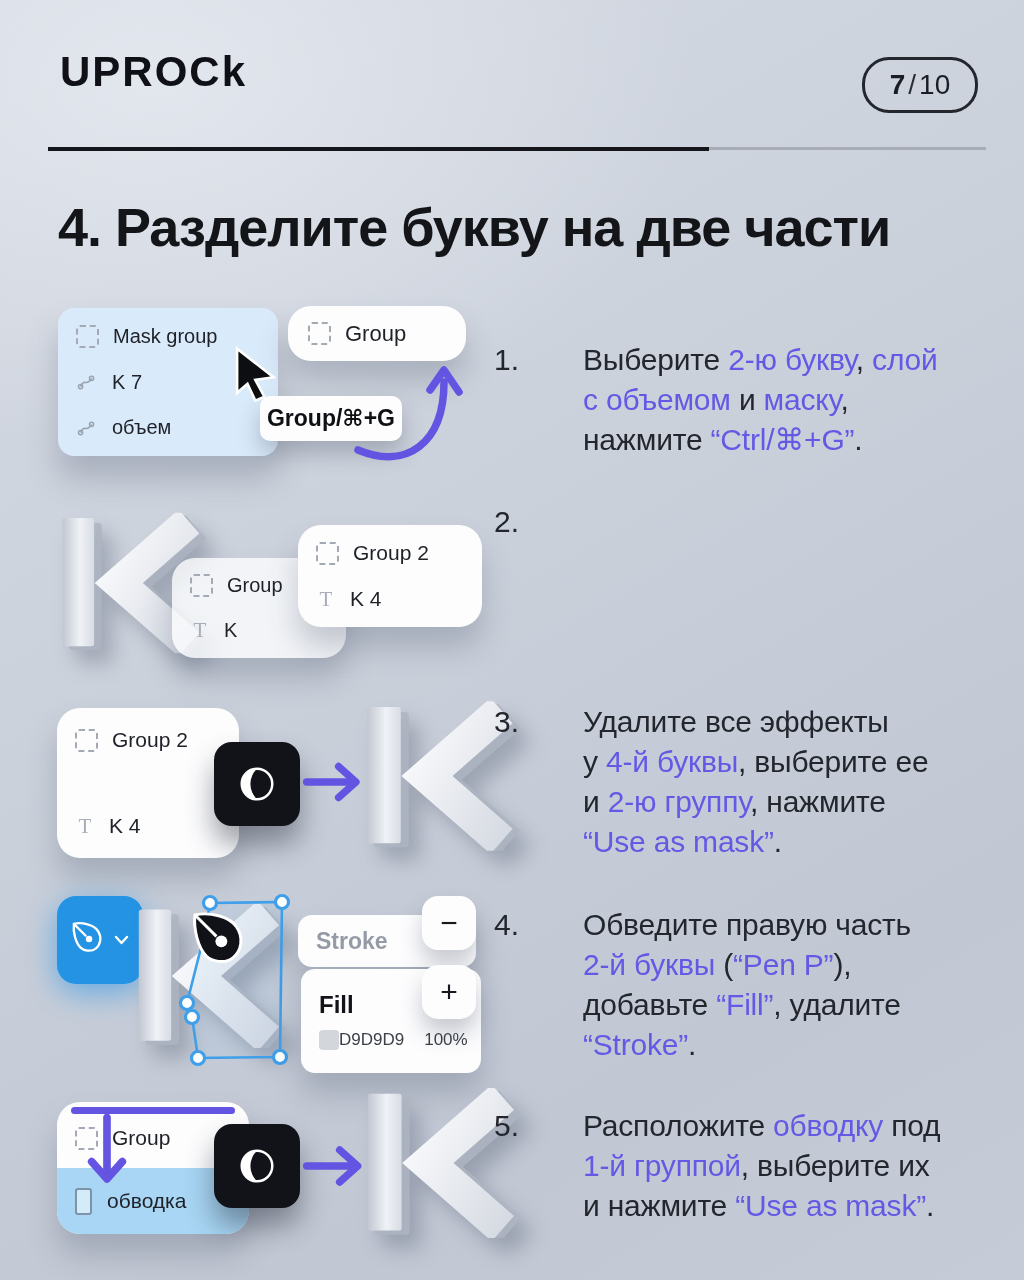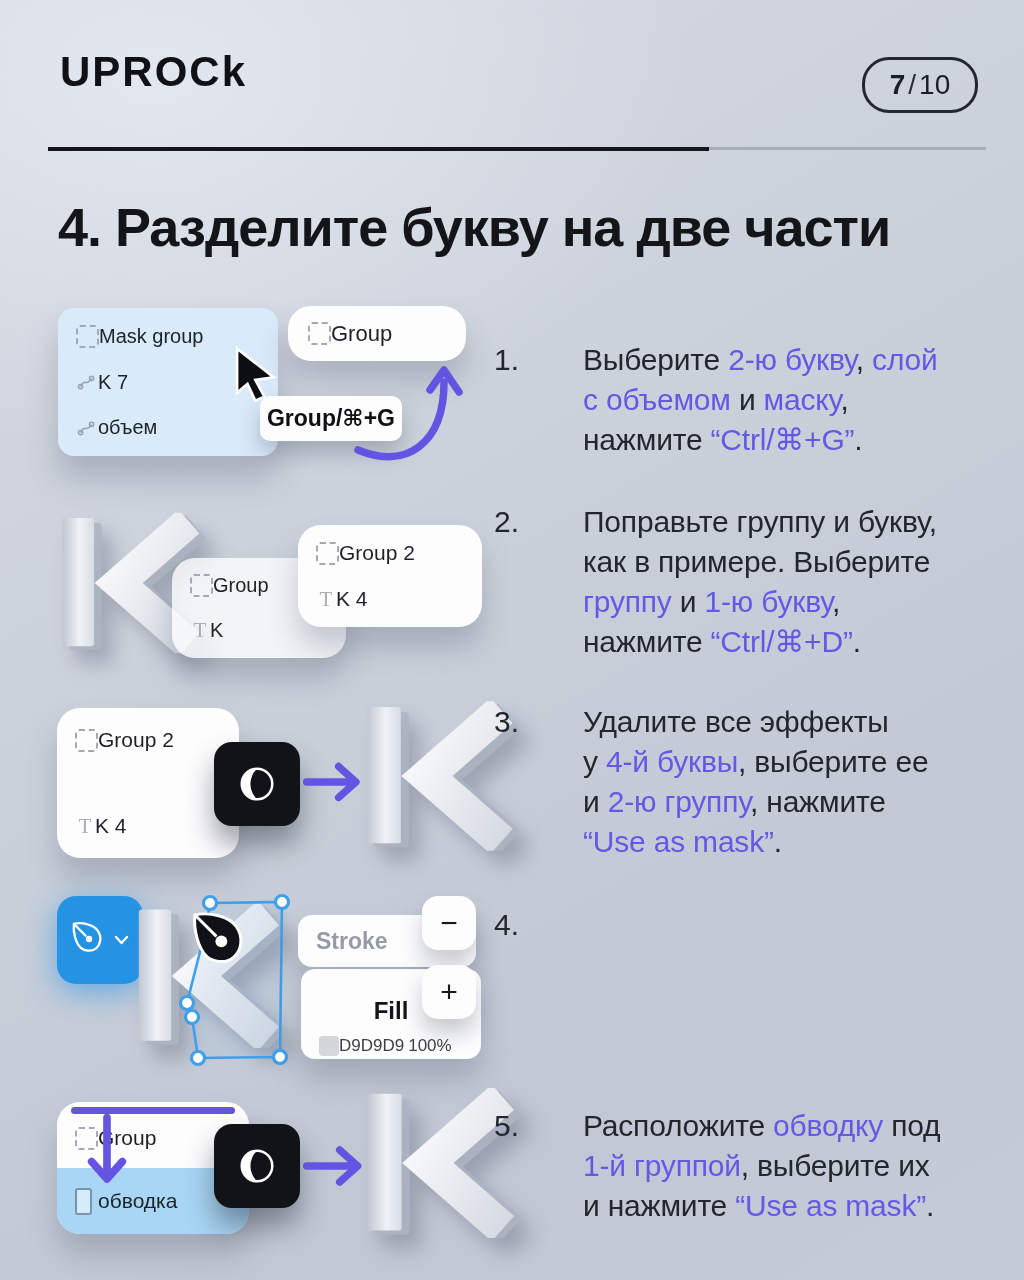--- a/index.html
+++ b/index.html
@@ -12,21 +12,21 @@
   .logo{position:absolute;left:60px;top:48px;font-size:42px;font-weight:800;letter-spacing:2px;color:#0f1116;}
   .page-badge{position:absolute;left:862px;top:57px;width:110px;height:50px;border:3px solid #23262d;border-radius:27px;
     display:flex;align-items:center;justify-content:center;font-size:28px;color:#1a1d23;background:transparent;}
   .pb-cur{font-weight:700}.pb-sep{font-weight:300;padding:0 3px;color:#2a2d34}.pb-total{font-weight:400}
   .progress{position:absolute;left:48px;top:146px;width:938px;height:5px;display:flex;align-items:center;}
   .progress-done{height:4px;background:#14161b;}
   .progress-rest{flex:1;height:2.5px;background:#a7acb7;}
   .title{position:absolute;left:58px;top:196px;font-size:54px;font-weight:700;letter-spacing:-1px;color:#131519;}
   
   .card{position:absolute;background:#fdfdfe;border-radius:23px;box-shadow:0 20px 30px rgba(72,83,104,.28);}
-  .row{display:flex;align-items:center;}
+  .row{display:flex;align-items:center;gap:14px;}
   .row-label{font-size:20px;color:#1e2127;white-space:nowrap;}
   .frame-icon{width:19px;height:19px;border:2px dashed #a3aab5;border-radius:4px;flex:none;}
   .text-icon{width:20px;flex:none;text-align:center;font-family:"Liberation Serif","DejaVu Serif",serif;font-size:21px;color:#a8aeb9;line-height:1;}
   .stroke-icon{width:13px;height:23px;border:2.5px solid #7d93a6;border-radius:3px;flex:none;background:rgba(255,255,255,.5);}
   .chip{position:absolute;width:86px;height:84px;border-radius:18px;background:#121318;display:flex;align-items:center;justify-content:center;
     box-shadow:0 18px 28px rgba(38,44,58,.45);}
   .sq-btn{position:absolute;width:54px;height:54px;border-radius:16px;background:#fdfdfe;display:flex;align-items:center;justify-content:center;
     font-size:30px;color:#17191f;box-shadow:0 14px 22px rgba(72,83,104,.3);}
   .k{position:absolute;filter:drop-shadow(12px 14px 10px rgba(70,80,100,.33));}
   .arrow{position:absolute;}
@@ -46,31 +46,31 @@
   .front-card .row-label{font-size:21px;}
   
   .layers-card-3{left:57px;top:708px;width:182px;height:150px;padding:20px 18px;box-sizing:border-box;
     display:flex;flex-direction:column;justify-content:space-between;}
   .layers-card-3 .row-label{font-size:21px;}
   
   .pen-btn{position:absolute;left:57px;top:896px;width:86px;height:88px;border-radius:19px;background:#2493e4;
     display:flex;align-items:center;justify-content:center;gap:5px;box-shadow:0 8px 32px rgba(41,148,231,.65);}
   .stroke-card{left:298px;top:915px;width:178px;height:52px;border-radius:14px;display:flex;align-items:center;padding-left:18px;box-sizing:border-box;}
   .stroke-label{font-size:23px;font-weight:700;color:#959ba6;}
-  .fill-card{left:301px;top:969px;width:180px;height:90px;border-radius:14px;padding:28px 18px;box-sizing:border-box;text-align:center;}
+  .fill-card{left:301px;top:969px;width:180px;height:104px;border-radius:14px;padding:22px 18px;box-sizing:border-box;}
   .fill-label{font-size:24px;font-weight:700;color:#121419;}
   .fill-row{display:flex;align-items:center;margin-top:11px;}
   .swatch{width:20px;height:20px;border-radius:4px;background:#d3d6db;flex:none;}
   .fill-hex,.fill-op{font-size:17px;color:#3b3f47;}
-  .fill-op{margin-left:4px;}
+  .fill-op{margin-left:20px;}
   
   .layers-card-5{left:57px;top:1102px;width:192px;height:132px;overflow:hidden;}
   .p5-topbar{position:absolute;left:14px;top:5px;width:164px;height:7px;border-radius:4px;background:#6454e2;}
   .p5-row1{position:absolute;left:18px;top:24px;right:10px;}
-  .p5-row2{position:absolute;left:0;right:0;bottom:0;height:66px;background:#a8d6f4;display:flex;align-items:center;gap:6px;padding:0 18px;box-sizing:border-box;}
+  .p5-row2{position:absolute;left:0;right:0;bottom:0;height:66px;background:#a8d6f4;display:flex;align-items:center;gap:15px;padding:0 18px;box-sizing:border-box;}
   .p5-row1 .row-label,.p5-row2 .row-label{font-size:21px;}
   
   .step{position:absolute;left:494px;width:522px;display:flex;}
   .step-num{width:45px;flex:none;font-size:30px;line-height:40px;color:#24262d;}
   .step-text{font-size:30px;line-height:40px;color:#24262d;white-space:pre-line;letter-spacing:-.2px;margin-left:44px;}
   .accent{color:#6459e5;}
   .hidden-defs{position:absolute;width:0;height:0;}
 </style>
 </head>
 <body>
@@ -300,34 +300,34 @@
     </svg>
 
   <div class="step" style="top:340px;">
       <div class="step-num">1.</div>
       <div class="step-text"><span>Выберите </span><span class="accent">2-ю букву</span><span>, </span><span class="accent">слой
 с объемом</span><span> и </span><span class="accent">маску</span><span>,
 нажмите </span><span class="accent">“Ctrl/⌘+G”</span><span>.</span></div>
     </div>
   <div class="step" style="top:502px;">
       <div class="step-num">2.</div>
-      <div class="step-text"><span>Поправьте группу и букву,
-как в примере. Выберите
-</span><span class="accent">группу</span><span> и </span><span class="accent">1-ю букву</span><span>,
-нажмите </span><span class="accent">“Ctrl/⌘+D”</span><span>.</span></div>
     </div>
   <div class="step" style="top:702px;">
       <div class="step-num">3.</div>
       <div class="step-text"><span>Удалите все эффекты
 у </span><span class="accent">4-й буквы</span><span>, выберите ее
 и </span><span class="accent">2-ю группу</span><span>, нажмите
 </span><span class="accent">“Use as mask”</span><span>.</span></div>
     </div>
   <div class="step" style="top:905px;">
       <div class="step-num">4.</div>
+      <div class="step-text"><span>Обведите правую часть
+</span><span class="accent">2-й буквы</span><span> (</span><span class="accent">“Pen P”</span><span>),
+добавьте </span><span class="accent">“Fill”</span><span>, удалите
+</span><span class="accent">“Stroke”</span><span>.</span></div>
     </div>
   <div class="step" style="top:1106px;">
       <div class="step-num">5.</div>
       <div class="step-text"><span>Расположите </span><span class="accent">обводку</span><span> под
 </span><span class="accent">1-й группой</span><span>, выберите их
 и нажмите </span><span class="accent">“Use as mask”</span><span>.</span></div>
     </div>
 
 </div>
 

